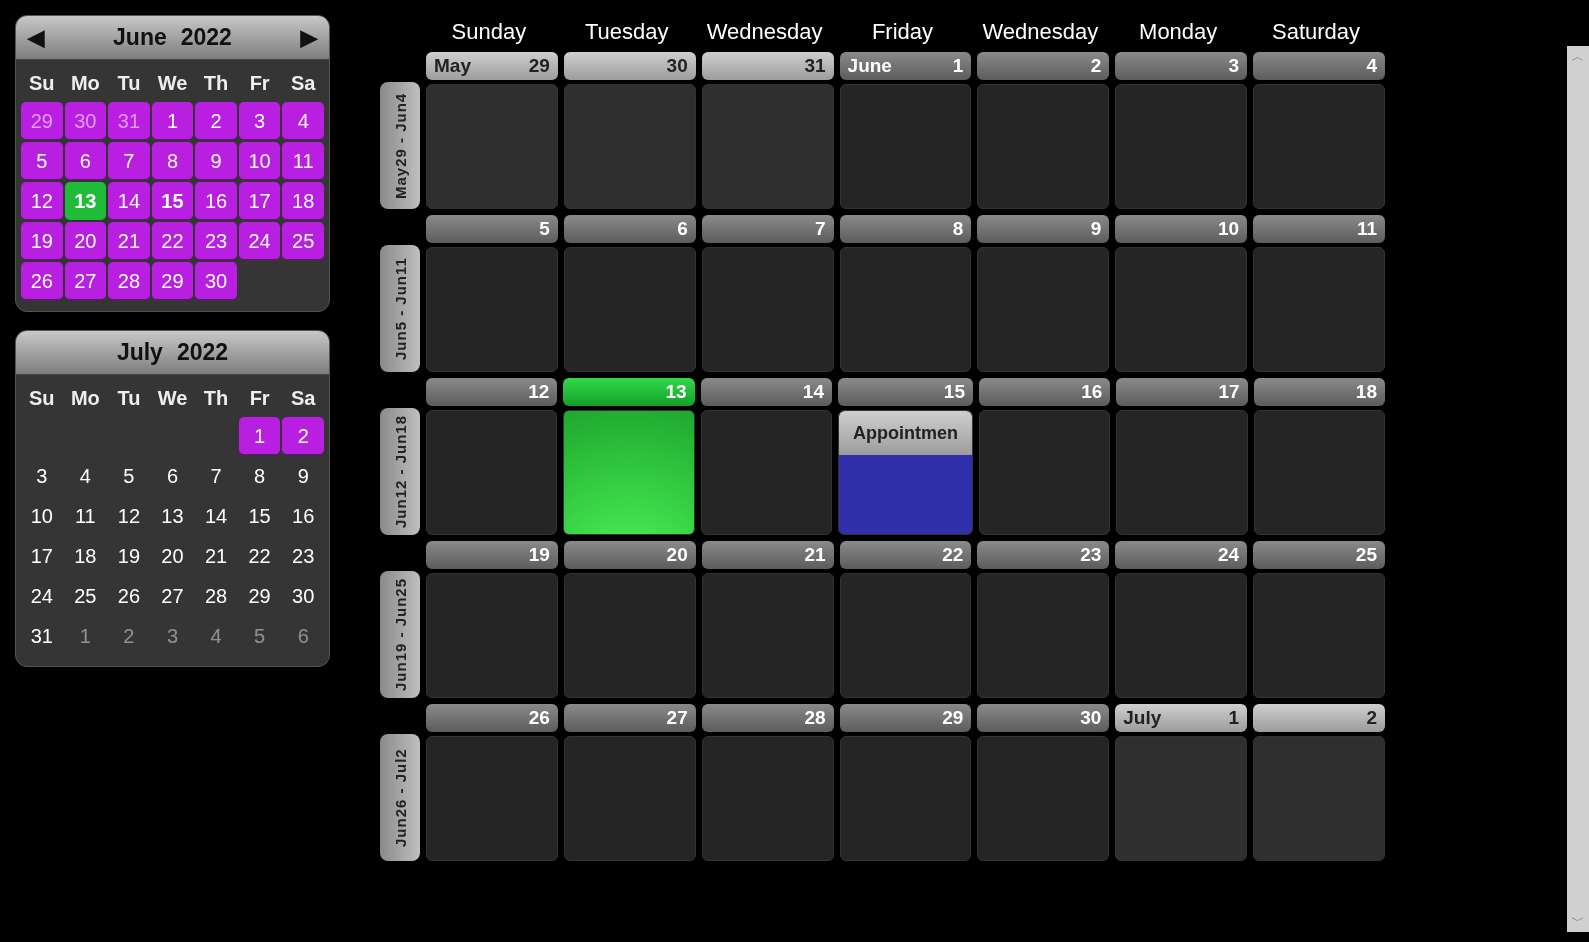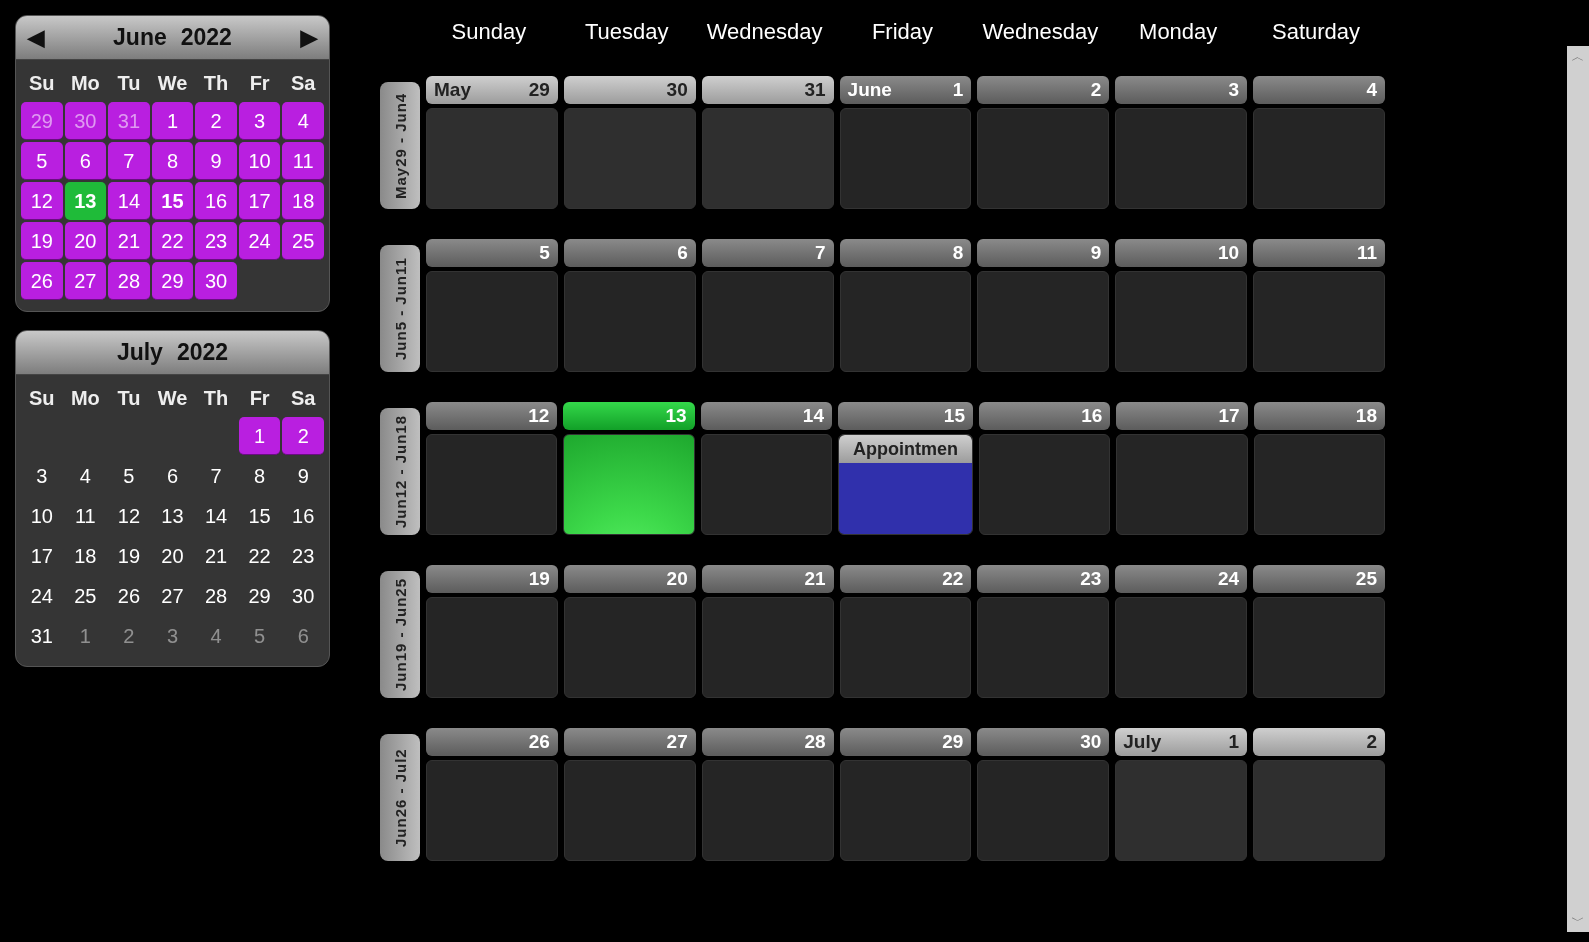--- a/index.html
+++ b/index.html
@@ -123,21 +123,20 @@
     display: flex;
     align-items: center;
     justify-content: center;
     letter-spacing: 1px;
     margin-top: 30px;
   }
   .day-col {
     display: flex;
     flex-direction: column;
     gap: 4px;
-    margin-top: 24px;
   }
   .date-pill {
     height: 28px;
     background: linear-gradient(#8a8a8a,#5c5c5c);
     border-radius: 6px;
     display: flex;
     align-items: center;
     padding: 0 8px;
     color: #fff;
     font-weight: 700;
@@ -164,21 +163,21 @@
     border-radius: 6px;
     border: 1px solid #333;
     position: relative;
     overflow: hidden;
   }
   .day-body.other { background: #2f2f2f; }
   .day-body.today-body {
     background: radial-gradient(circle at 50% 140%, #5cf268 0%, #3dd94a 40%, #1ea82e 100%);
   }
   .appt-header {
-    height: 28px;
+    height: 44px;
     background: linear-gradient(#cfcfcf,#9c9c9c);
     color: #222;
     font-weight: 700;
     font-size: 18px;
     display: flex;
     align-items: center;
     padding: 0 14px;
     border-radius: 6px 6px 0 0;
     overflow: hidden;
     white-space: nowrap;

